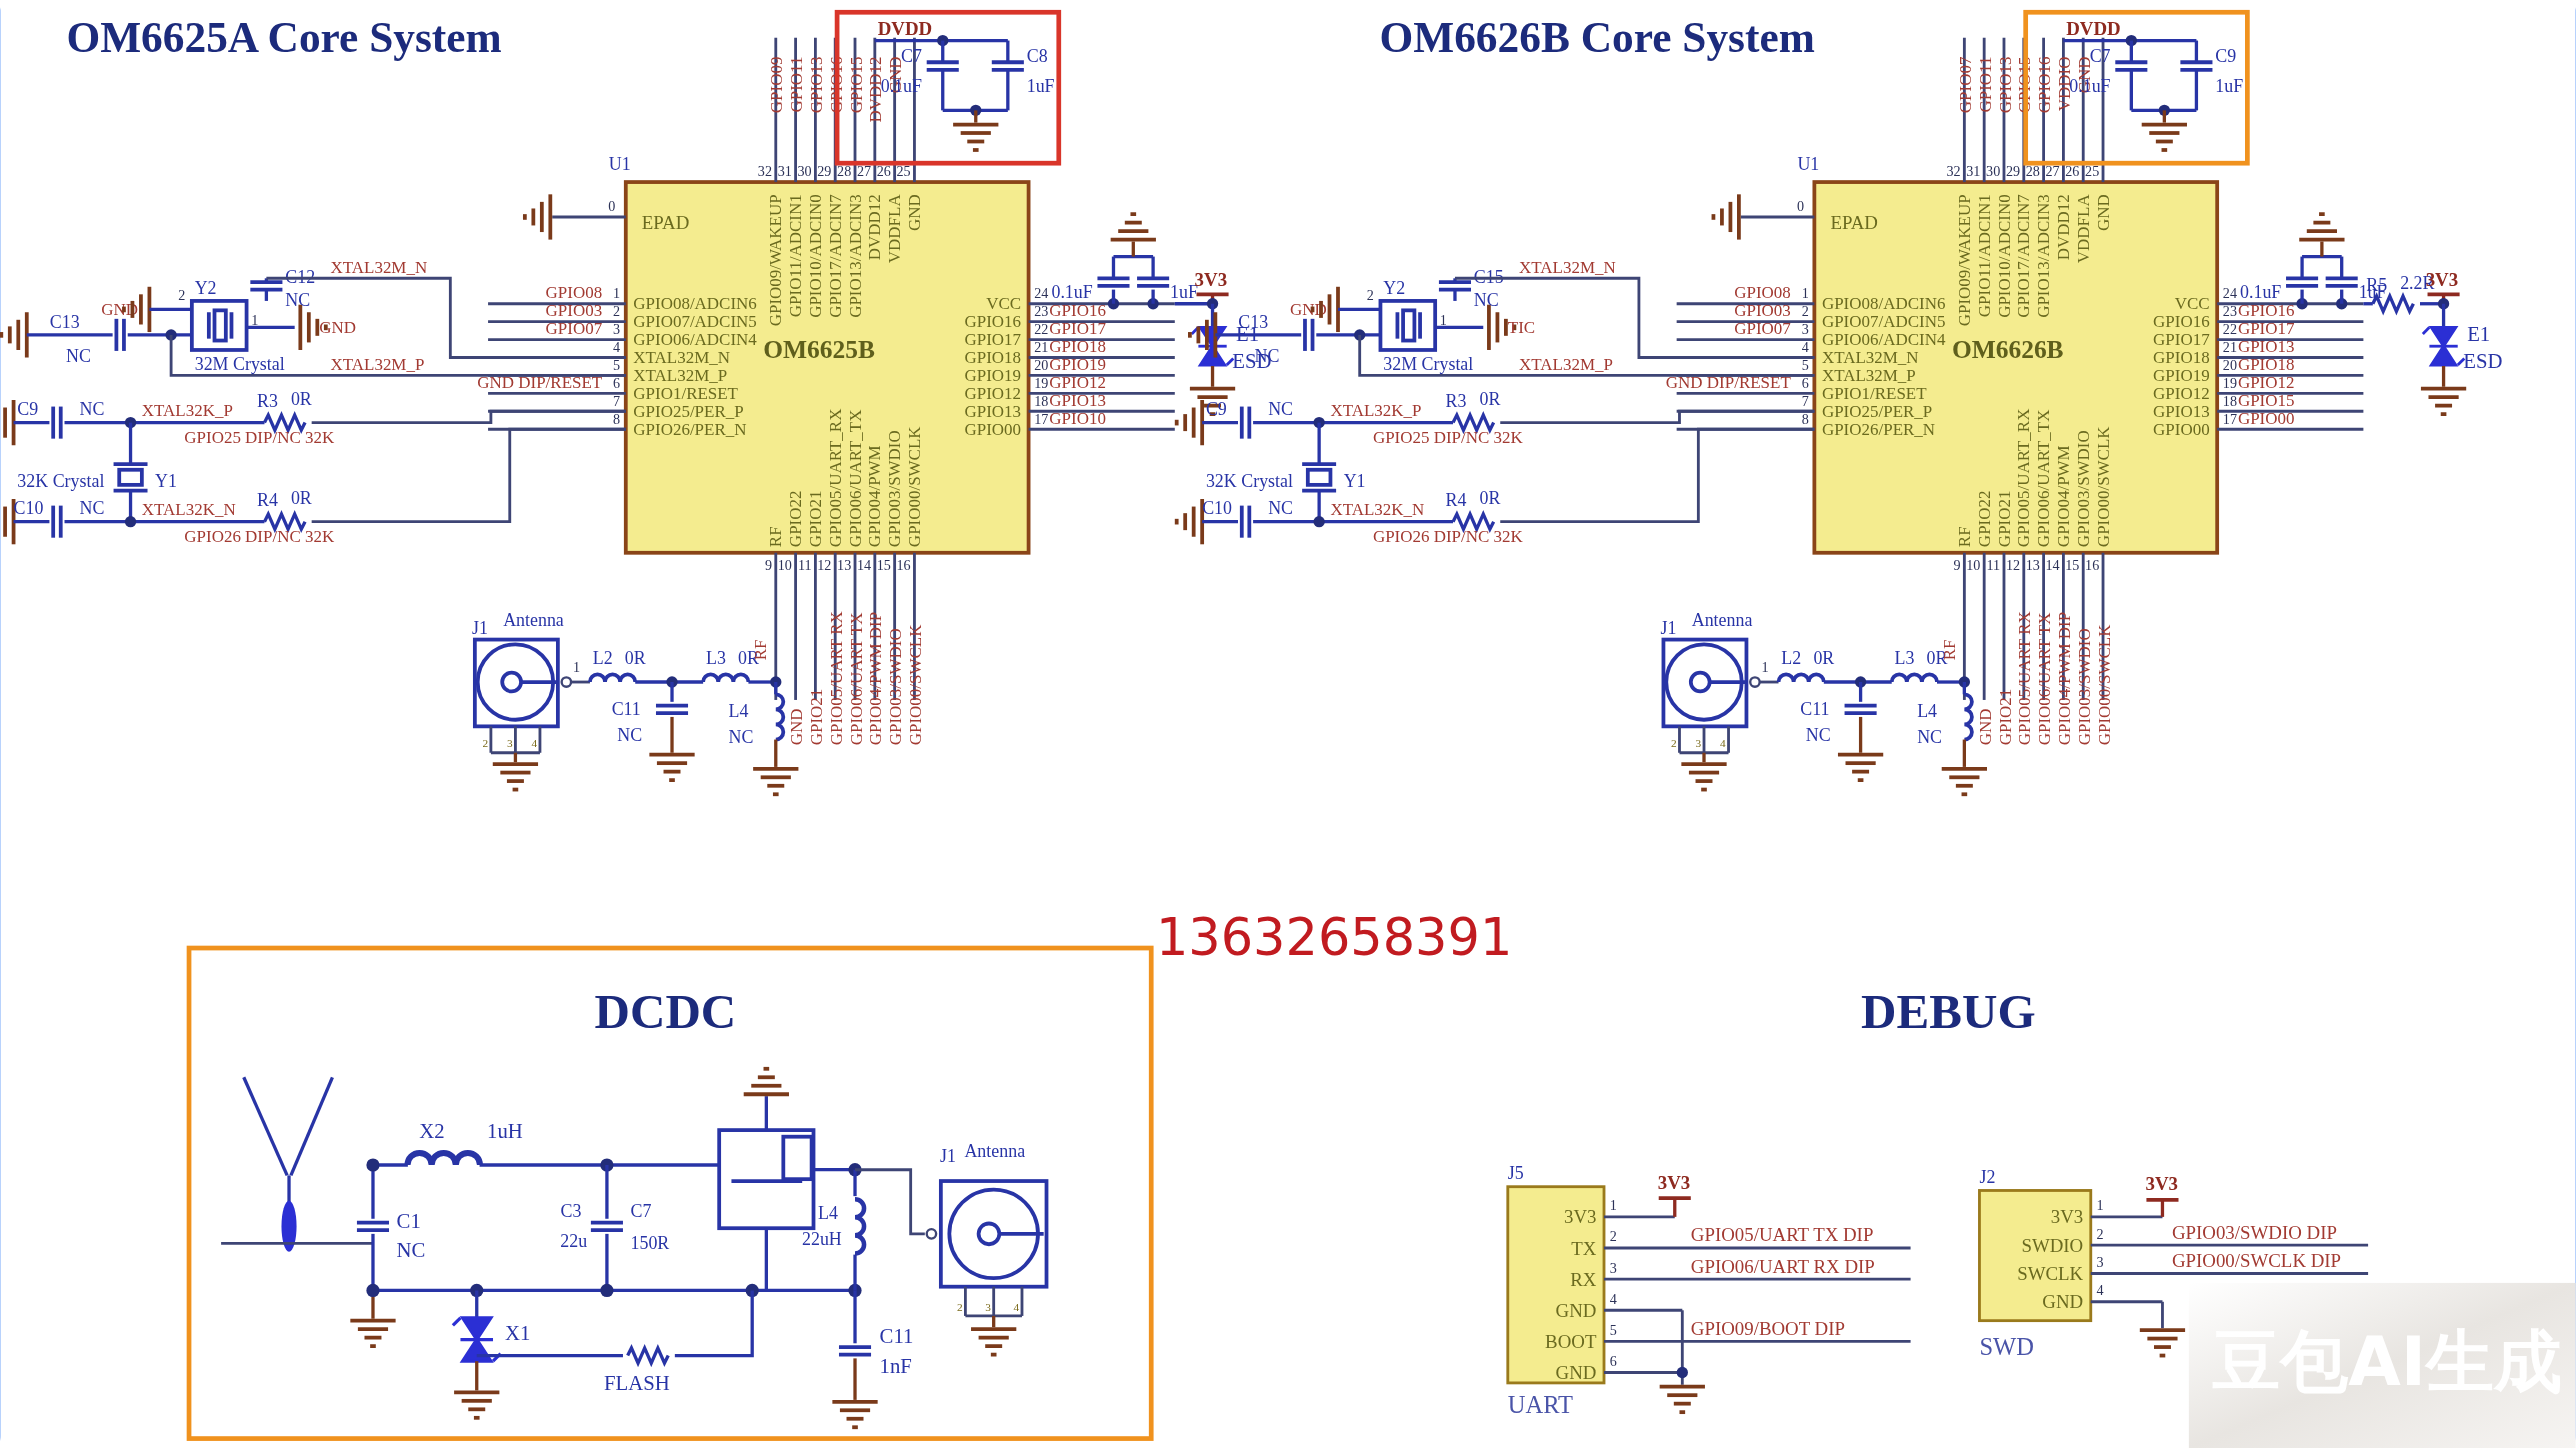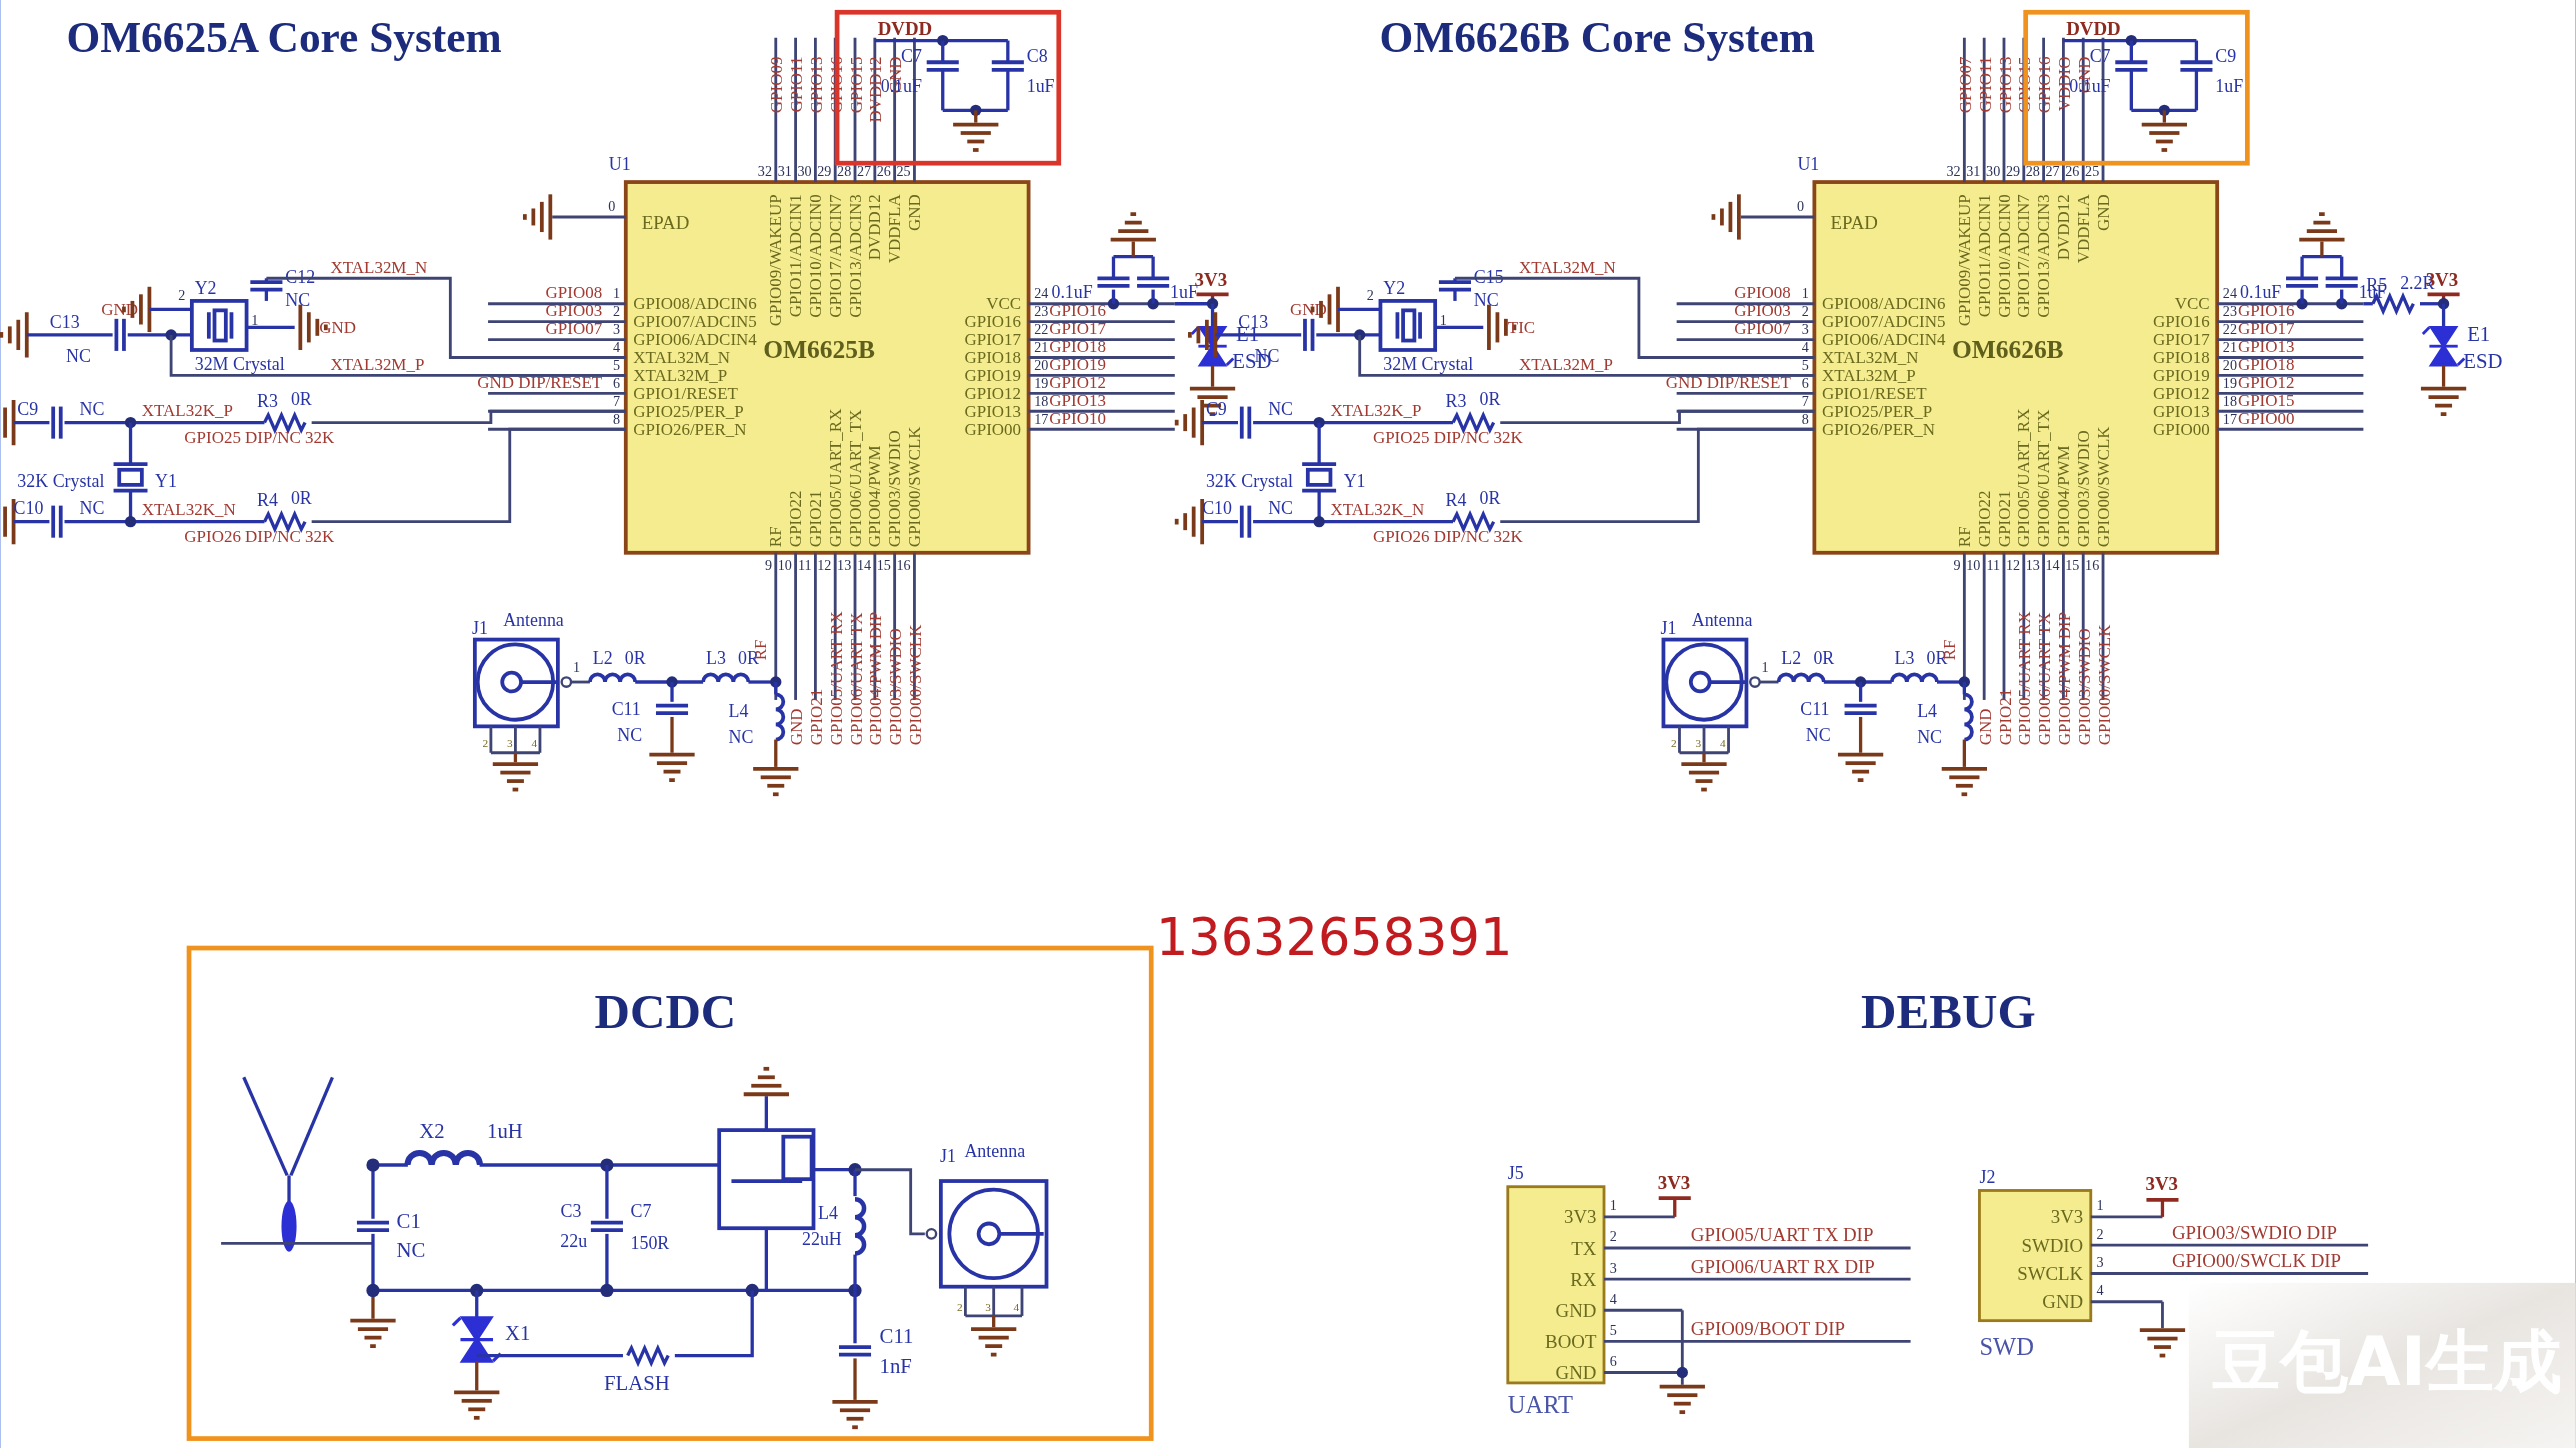--- a/index.html
+++ b/index.html
@@ -1,16 +1,16 @@
 <!DOCTYPE html>
 <html style="font-size:15px"><head>
 <meta charset="utf-8">
 <style>
   html,body{margin:0;padding:0;background:#ffffff;}
-  #stage{width:2576px;height:1448px;position:relative;background:#1d4ed8;}
+  #stage{width:2576px;height:1448px;position:relative;background:#3b82f6;border-radius:12px;}
   svg{display:block;}
   .wire{stroke:#3e4575;stroke-width:3;fill:none;}
   .bwire{stroke:#2834a6;stroke-width:3.5;fill:none;}
   .gwire{stroke:#7a3a1a;stroke-width:3.5;fill:none;}
   .pwrline{stroke:#8e2a20;stroke-width:3.5;fill:none;}
   .comp{stroke:#2834a6;stroke-width:4;fill:none;}
   .dot{fill:#232d7a;stroke:none;}
   .odot{fill:none;stroke:#3e4575;stroke-width:2.5;}
   .chipbox{fill:#f4ec8f;stroke:#8a4518;stroke-width:4;}
   .connbox{fill:#f4ec8f;stroke:#9a7a1c;stroke-width:3;}

